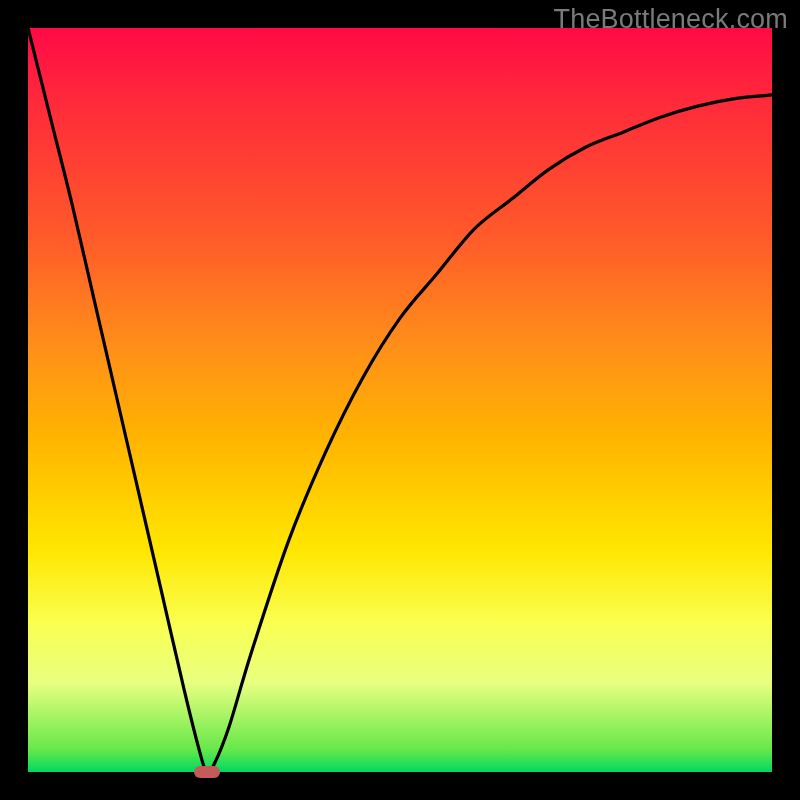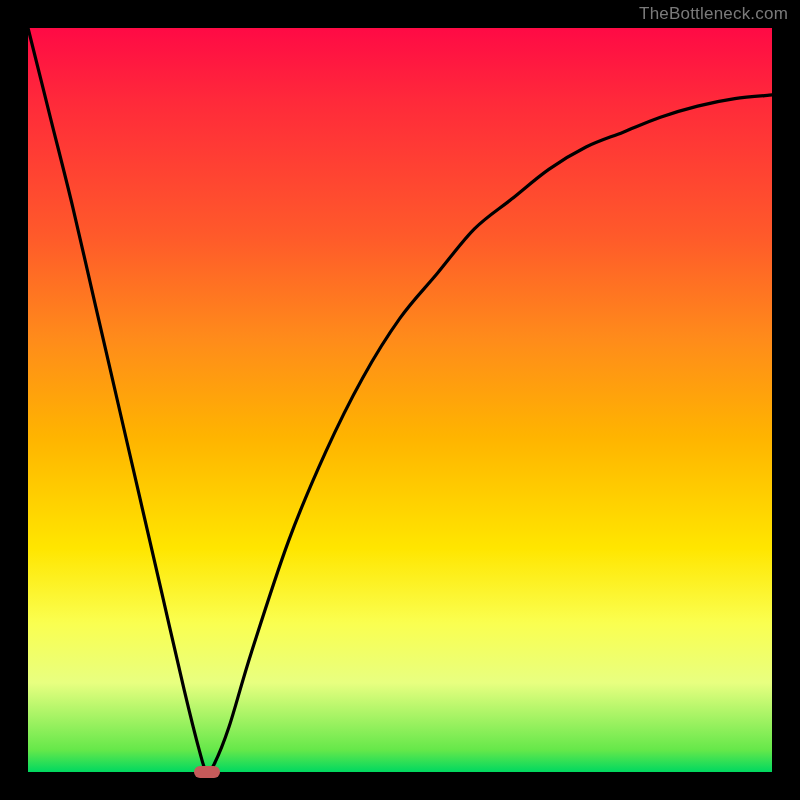--- a/index.html
+++ b/index.html
@@ -36,21 +36,21 @@
       #e8ff80 88%,
       #66e84a 97%,
       #00d860 100%
     );
   }
   .watermark {
     position: absolute;
     top: 4px;
     right: 12px;
     color: #7a7a7a;
-    font-size: 17px;
+    font-size: 27px;
     font-weight: 500;
     letter-spacing: 0.2px;
     z-index: 5;
     user-select: none;
   }
   svg.curve {
     position: absolute;
     left: 0;
     top: 0;
     width: 744px;

